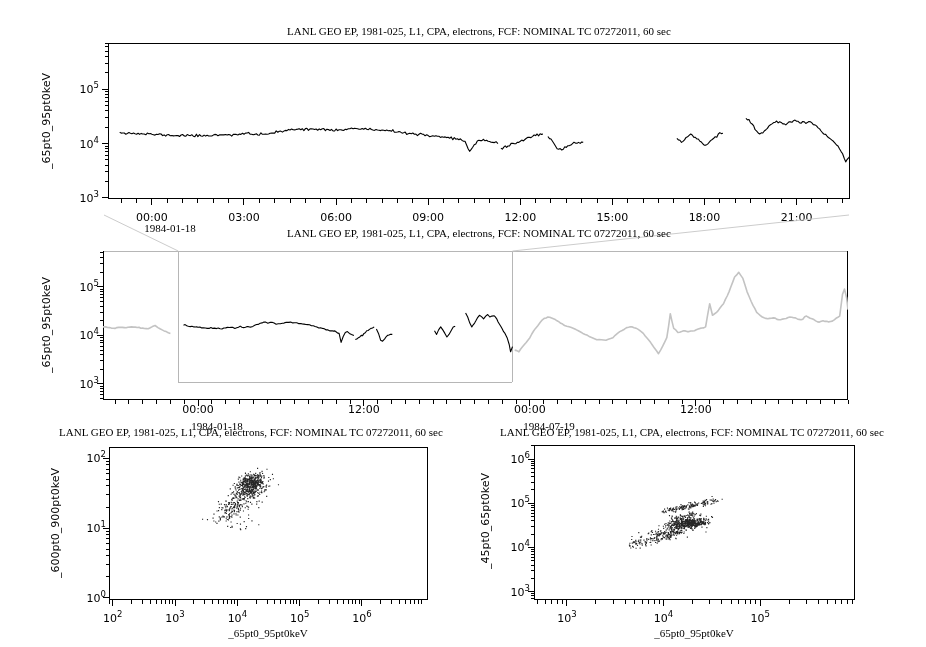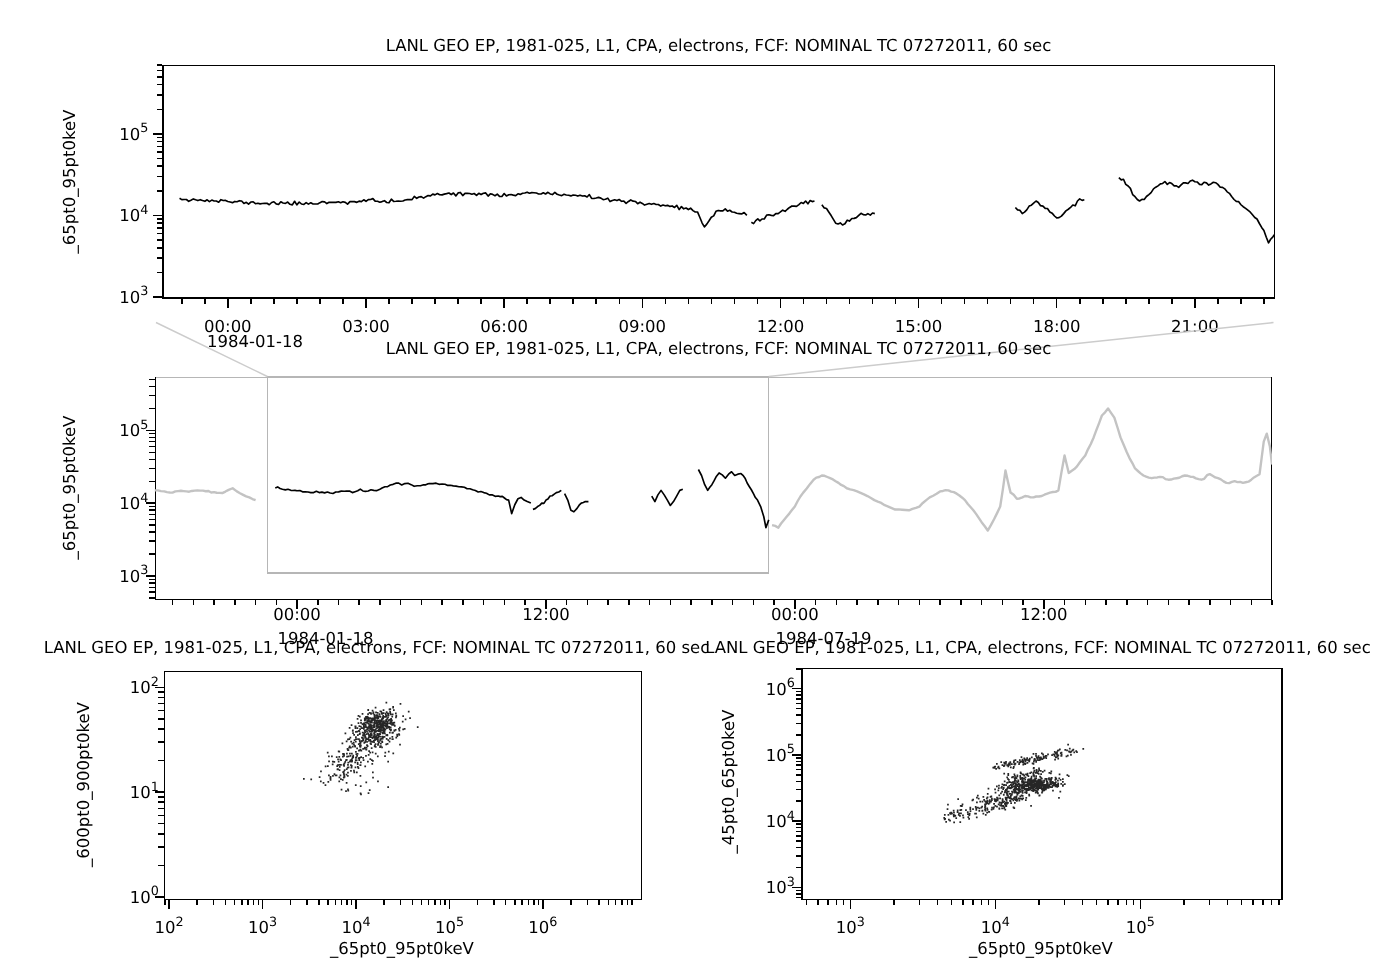--- a/index.html
+++ b/index.html
@@ -1,21 +1,21 @@
 <!DOCTYPE html>
 <html><head>
 <meta charset="utf-8">
 <style>
   html,body{margin:0;padding:0;background:#ffffff;}
   #app{position:relative;width:926px;height:647px;background:#ffffff;overflow:hidden;
        font-family:"DejaVu Sans",sans-serif;color:#000;}
   svg{position:absolute;left:0;top:0;}
   svg text{font-family:"DejaVu Sans",sans-serif;fill:#000;}
   .lbl{position:absolute;font-size:11px;line-height:12px;white-space:nowrap;color:#000;}
-  .cx{transform:translateX(-50%);}
+  .cx{transform:translateX(-50%);font-family:Liberation Serif, serif;}
   .rot{transform:translate(-50%,-50%) rotate(-90deg);transform-origin:center center;}
 </style>
 </head>
 <body>
 
 <div id="app">
   <svg id="cv" width="926" height="647" viewBox="0 0 926 647">
       <g shape-rendering="crispEdges" stroke="#000000" stroke-width="1" fill="none">
         <rect x="108.5" y="43.5" width="741" height="155"></rect>
         <g>

